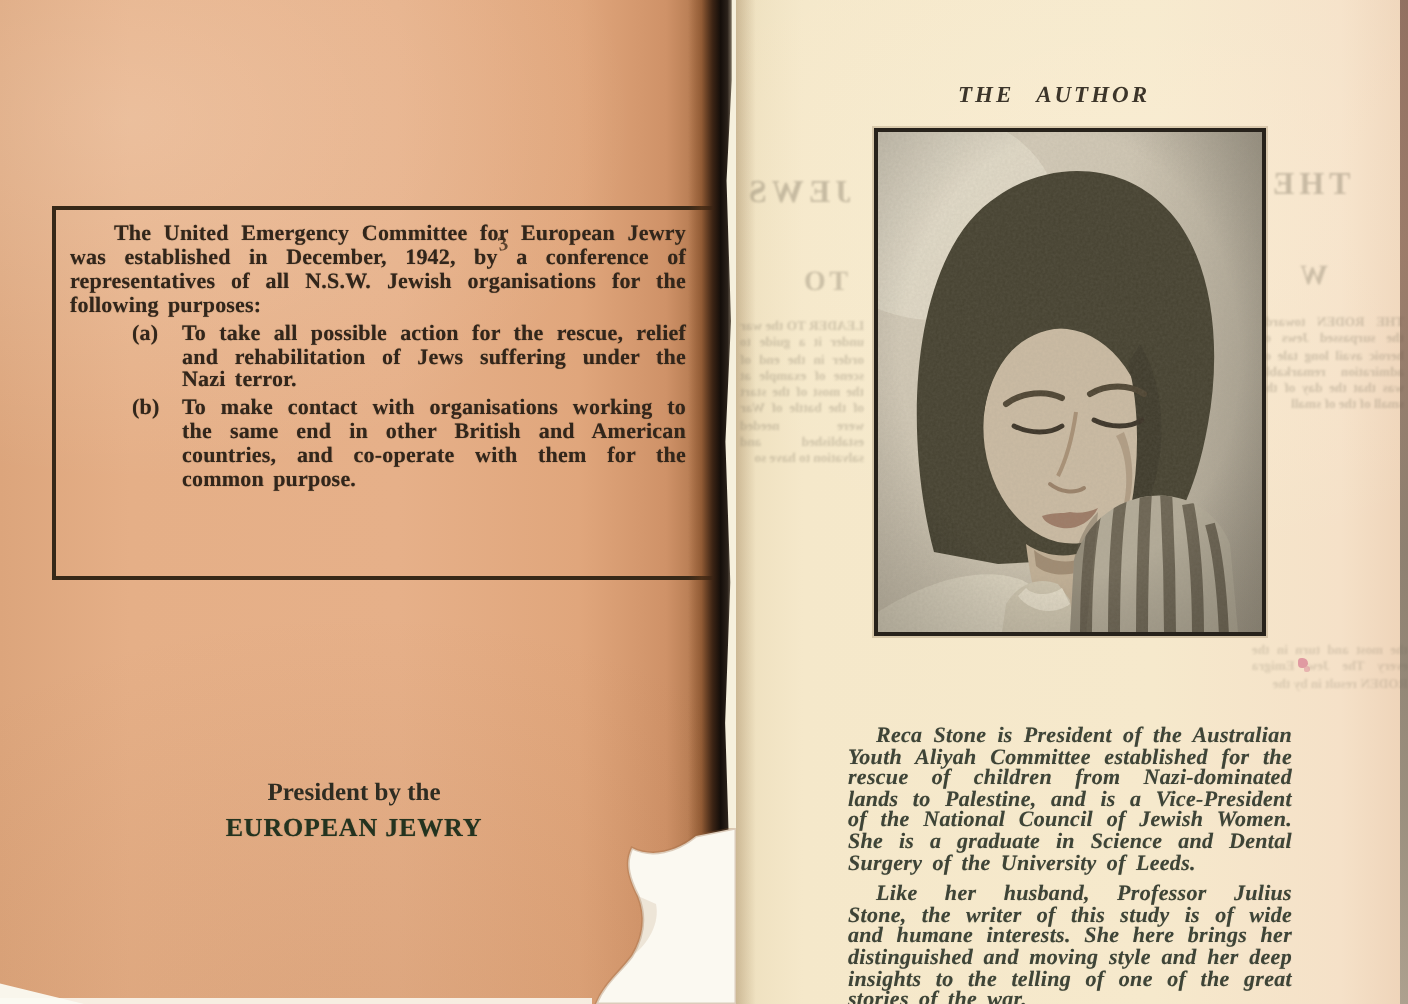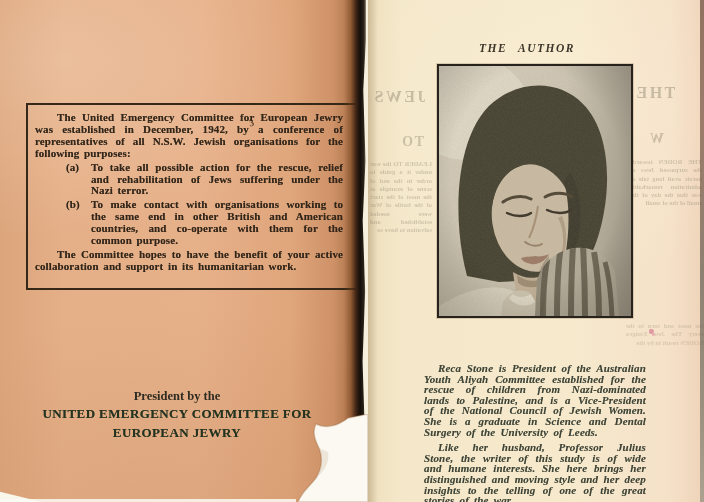--- a/index.html
+++ b/index.html
@@ -86,27 +86,25 @@
     <div class="notice-box">
       <p class="ind">The United Emergency Committee for European Jewry was established in December, 1942, by a conference of representatives of all N.S.W. Jewish organisations for the following purposes:</p>
       <div class="li">
         <span class="li-label">(a)</span>
         <span class="li-text">To take all possible action for the rescue, relief and rehabilitation of Jews suffering under the Nazi terror.</span>
       </div>
       <div class="li">
         <span class="li-label">(b)</span>
         <span class="li-text">To make contact with organisations working to the same end in other British and American countries, and co-operate with them for the common purpose.</span>
       </div>
-      <p class="ind">The Committee hopes to have the benefit of your active collaboration and support in its humanitarian work.</p>
     </div>
     <span class="overstrike">3</span>
 
     <div class="imprint">
       <div class="imp1">President by the</div>
-      <div class="imp2">UNITED EMERGENCY COMMITTEE FOR</div>
       <div class="imp2">EUROPEAN JEWRY</div>
     </div>
   </div>
 
   <div class="gutter"></div>
   <div class="gutter-sliver"></div>
 
   <div class="page-right">
 
     <div class="bleed bl-word" style="left:4px;top:88px;">JEWS</div>

